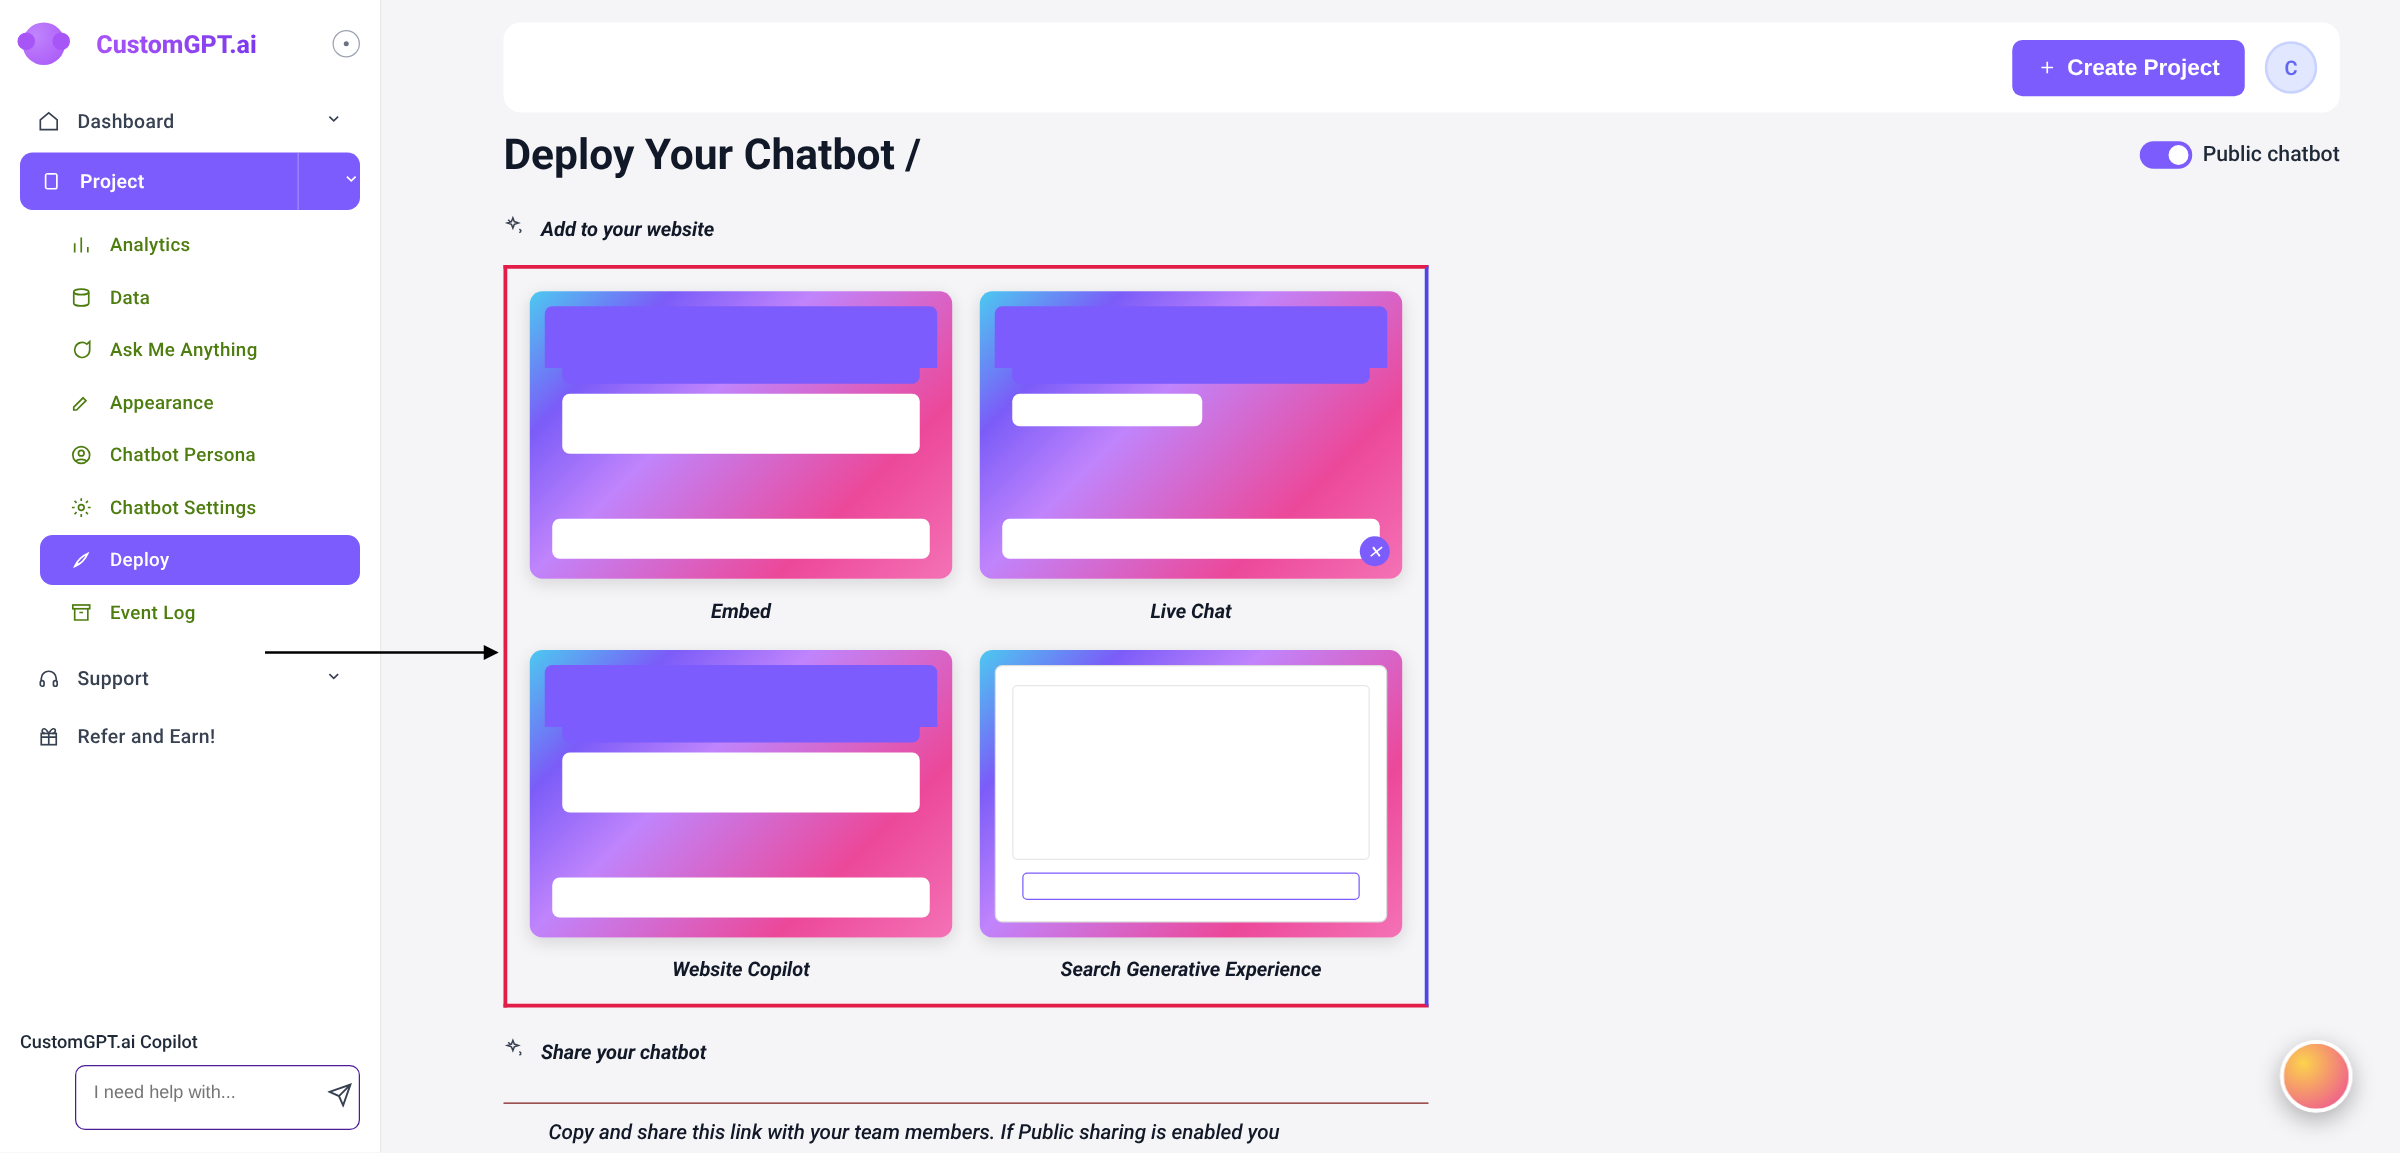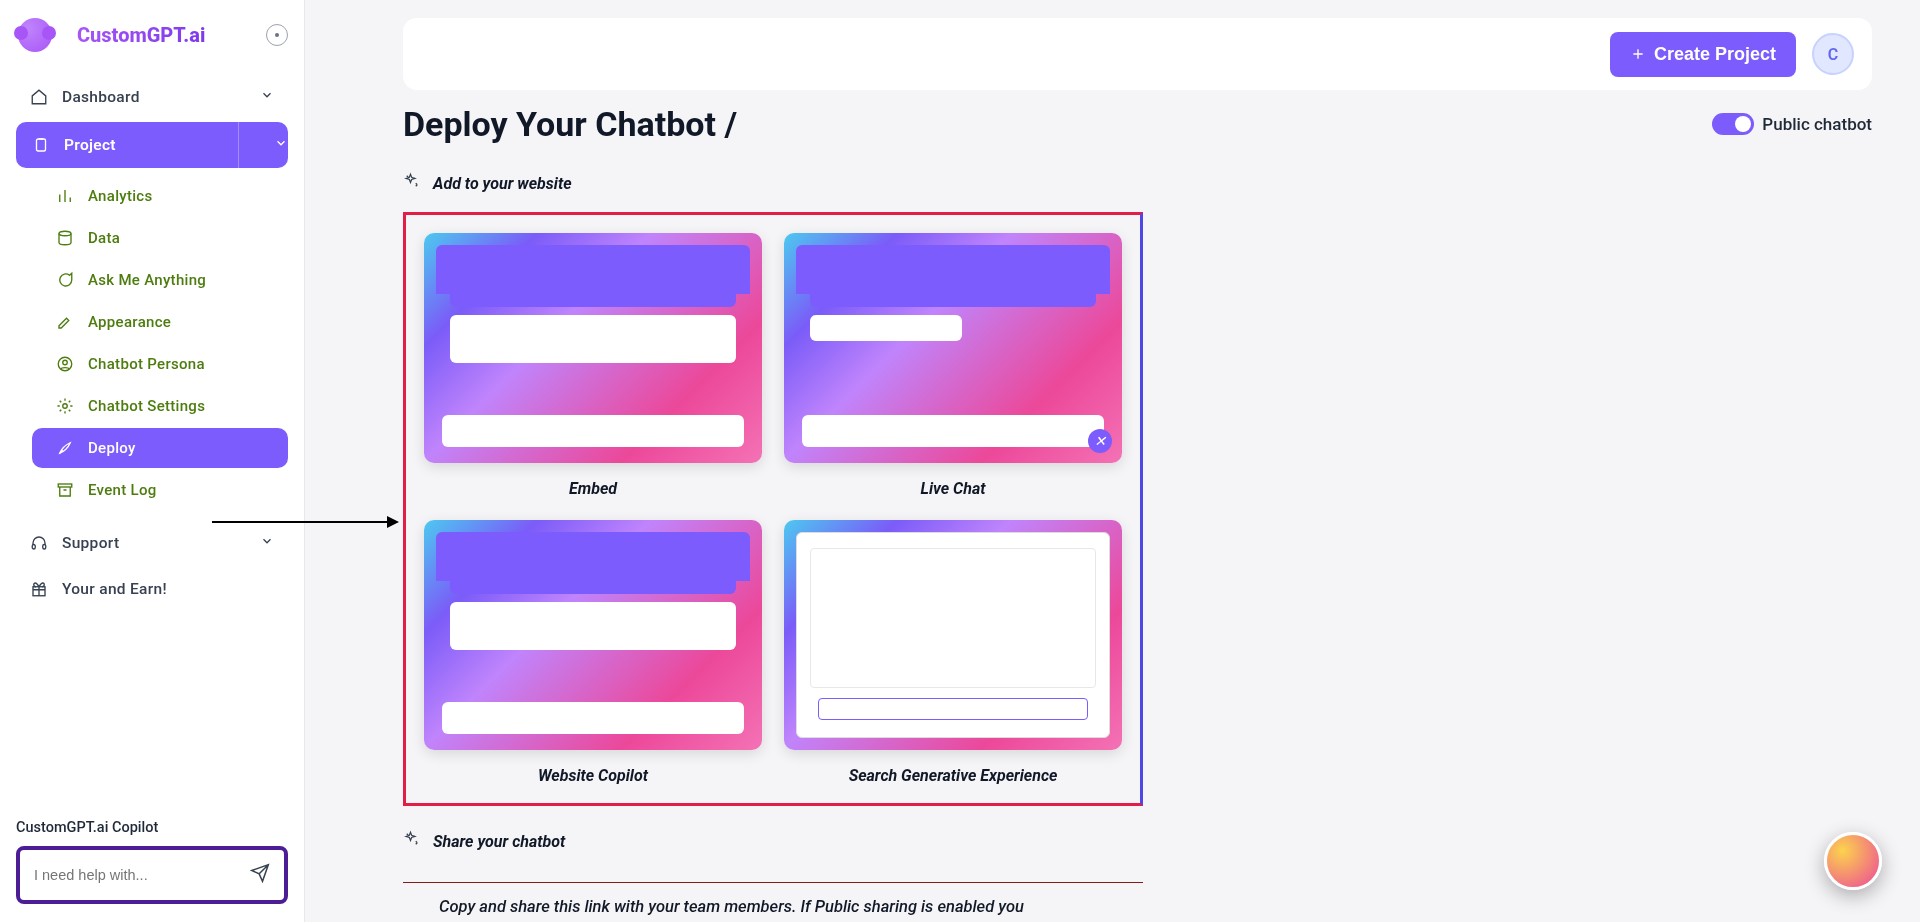--- a/index.html
+++ b/index.html
@@ -141,25 +141,26 @@
 .copilot-block {
   margin-top: auto;
 }
 .copilot-title {
   font-size: 14.5px;
   font-weight: 500;
   color: #1f2937;
   margin-bottom: 10px;
 }
 .copilot-input {
-  border: 4px solid #4c1d95;
+  border: 1px solid #4c1d95;
   border-radius: 8px;
   padding: 13px 14px;
   display: flex;
-  align-items: center;
+  align-items: flex-start;
+  margin-left: 44px;
 }
 .copilot-input input {
   border: none;
   outline: none;
   flex: 1;
   font-size: 14.5px;
   color: #6b7280;
   background: transparent;
 }
 .copilot-input .send-icon { color:#374151; }
@@ -536,21 +537,21 @@
     </span>
   </div>
 
   <div class="nav-item">
     <span class="nav-icon">
       <svg viewBox="0 0 24 24">
           <rect x="4" y="9" width="16" height="12"></rect>
           <path d="M12 9v12M4 13h16M8 9c-2 0-3-1-3-3 0-1 1-2 2-2 2 0 5 5 5 5s3-5 5-5c1 0 2 1 2 2 0 2-1 3-3 3"></path>
         </svg>
     </span>
-    <span>Your and Earn!</span>
+    <span>Refer and Earn!</span>
   </div>
 
   <div class="copilot-block">
     <div class="copilot-title">CustomGPT.ai Copilot</div>
     <div class="copilot-input">
       <input type="text" placeholder="I need help with..." style="">
       <span class="send-icon">
         <svg width="20" height="20" viewBox="0 0 24 24" fill="none" stroke="currentColor" stroke-width="1.8">
             <path d="M22 2 11 13M22 2l-7 20-4-9-9-4 20-7z"></path>
           </svg>

